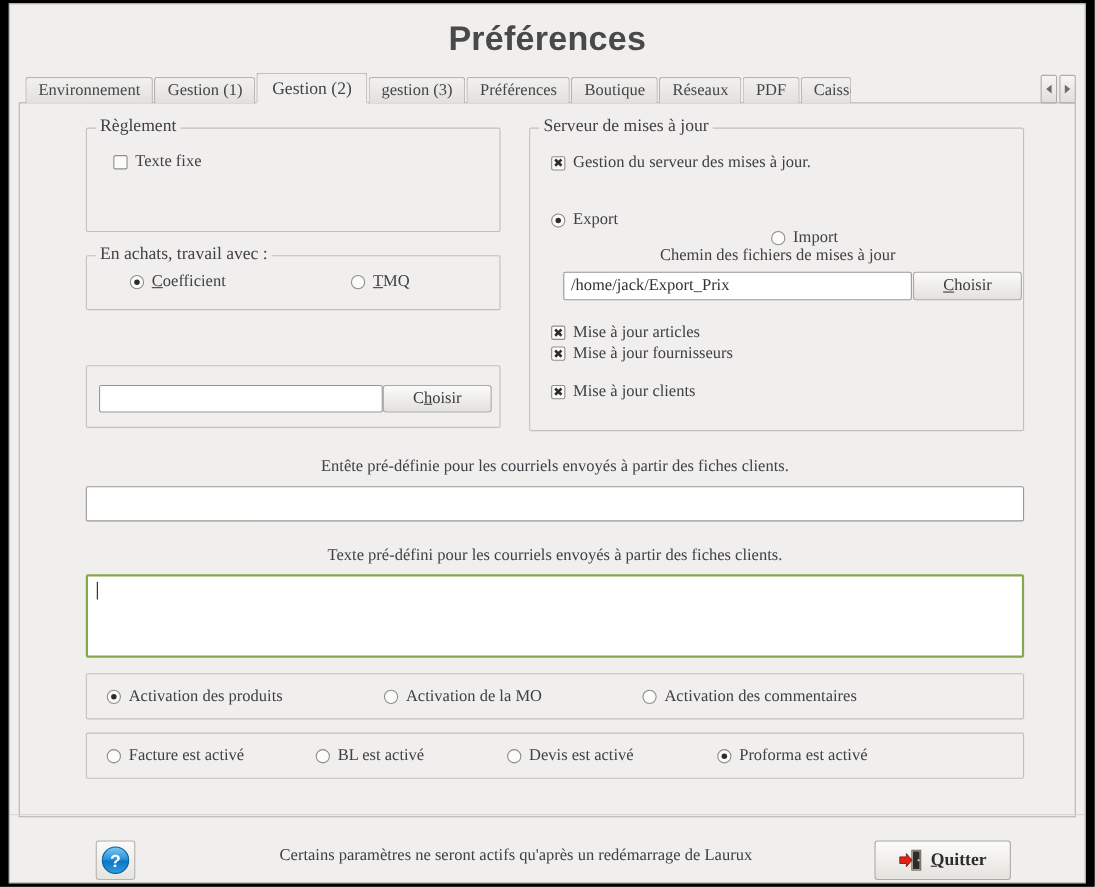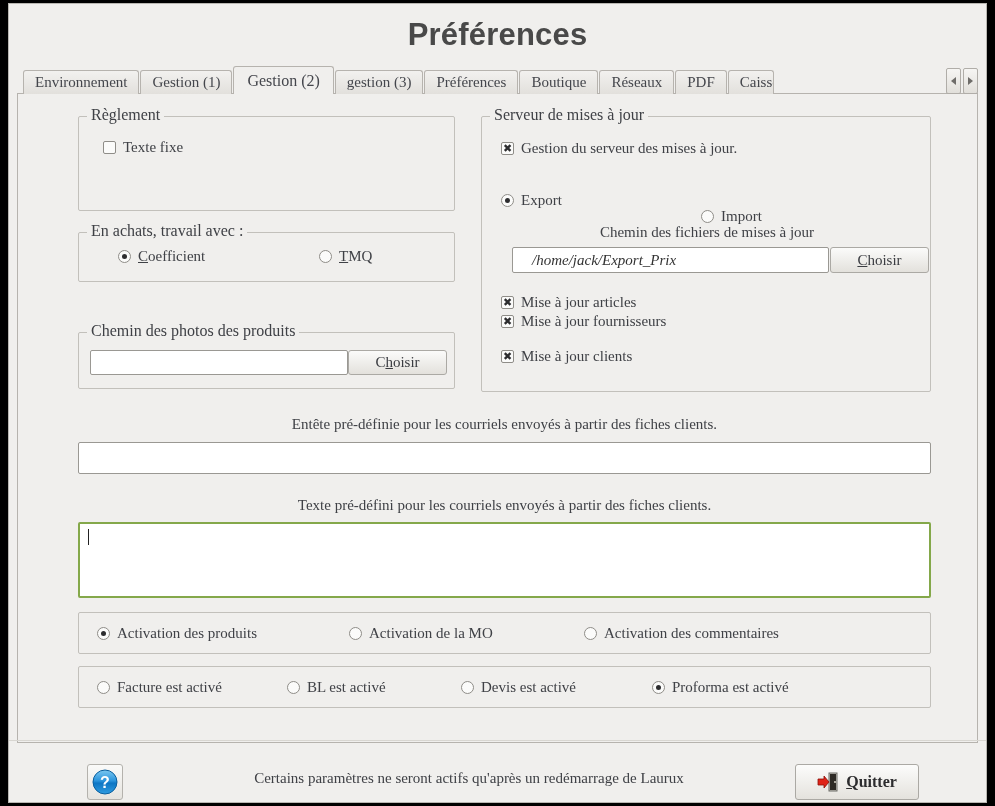--- a/index.html
+++ b/index.html
@@ -124,23 +124,23 @@
     width: 5px; height: 5px; border-radius: 50%;
     background: #2d2d2f;
   }
 
   .textfield {
     background: #ffffff;
     border: 1px solid #9a9893;
     border-radius: 2px;
     font-size: 15px;
     color: #333;
-    padding: 3px 19px;
+    padding: 3px 6px;
     font-family: "Liberation Serif","DejaVu Serif",serif;
-    display: flex; align-items: center; font-style: italic;
+    display: flex; align-items: center;
   }
   .btn {
     background: linear-gradient(to bottom,#fbfbfa,#e3e1dc);
     border: 1px solid #aba9a4;
     border-radius: 3px;
     font-size: 15px; color: #3a3c41;
     display: flex; align-items: center; justify-content: center;
     font-family: "Liberation Serif","DejaVu Serif",serif;
   }
   .u { text-decoration: underline; }
@@ -234,21 +234,20 @@
           <span class="radio checked"></span>
           <span class="ctl-label"><span class="u">C</span><span>oefficient</span></span>
         </div>
         <div class="row" style="position:absolute; left:240px; top:15px;">
           <span class="radio"></span>
           <span class="ctl-label"><span class="u">T</span><span>MQ</span></span>
         </div>
       </div>
 
       <div class="group" style="left:60px; top:238px; width:377px; height:57px;">
-        <span class="legend">Chemin des photos des produits</span>
         <div class="textfield" style="position:absolute; left:11px; top:17px; width:258px; height:25px;"></div>
         <div class="btn" style="position:absolute; left:269px; top:17px; width:99px; height:25px;">
           <span><span>C</span><span class="u">h</span><span>oisir</span></span>
         </div>
       </div>
 
       <div class="group" style="left:463px; top:22px; width:450px; height:276px;">
         <span class="legend">Serveur de mises à jour</span>
 
         <div class="row" style="position:absolute; left:19px; top:23px;">

